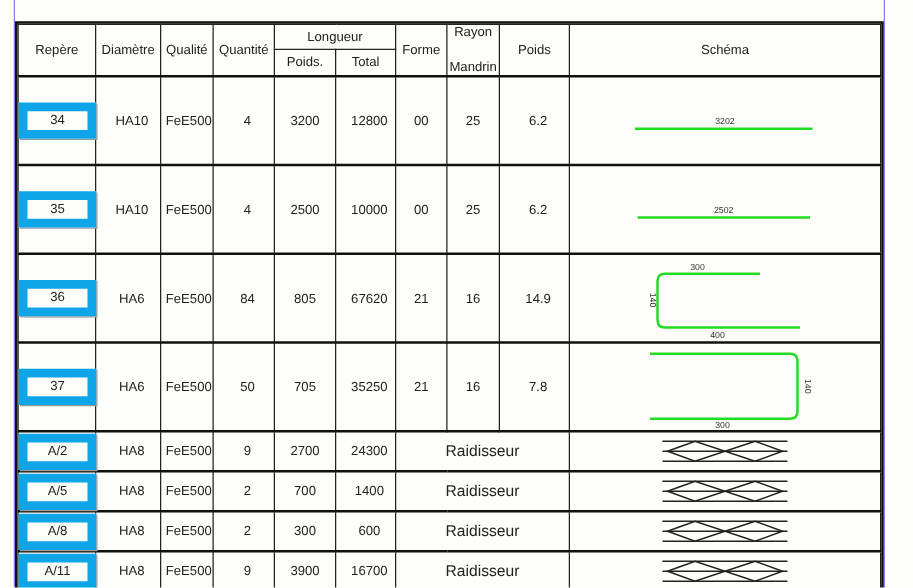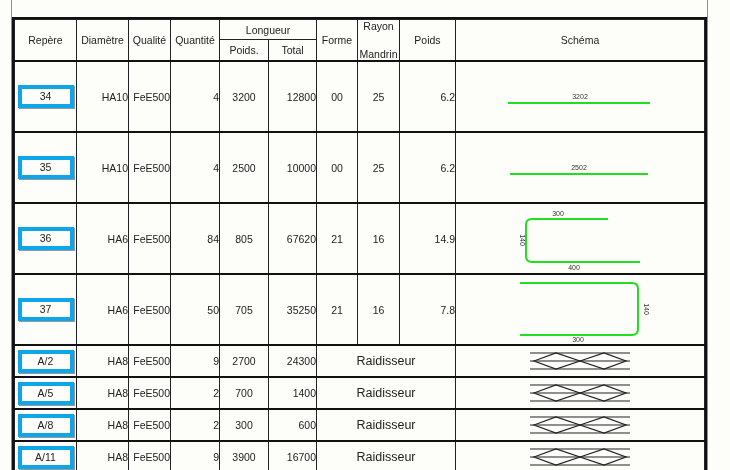--- a/index.html
+++ b/index.html
@@ -13,24 +13,24 @@
     position:absolute; left:12px; top:17px; width:695px;
     border:2px solid #111; box-sizing:border-box; background:#fdfdf9;
   }
   table { border-collapse:collapse; table-layout:fixed; width:100%; font-size:10.5px; }
   th, td { border:1px solid #222; padding:0; text-align:center; vertical-align:middle; }
   thead th { font-weight:normal; height:18px; line-height:12px; }
   thead tr.top th { border-bottom:1px solid #222; }
   tbody tr.tall td { height:69px; }
   tbody tr.short td { height:30px; }
   tbody tr { border-top:2px solid #111; }
-  td.left { text-align:right; padding-left:6px;margin-left:31px; }
+  td.left { text-align:center; padding-left:6px;margin-left:31px; }
   .repere-box {
     display:inline-block; width:48px; height:15px; line-height:15px;
-    border:4px solid #0ea5e9; box-shadow:1px 1px 0 #999; background:#fdfdf9; font-size:10.5px;
+    border:7px solid #0ea5e9; box-shadow:1px 1px 0 #999; background:#fdfdf9; font-size:10.5px;
   }
   td.raid { font-size:12.5px;margin-top:39px; }
   svg { display:block; margin:0 auto; }
   .dim { font-family:"Liberation Sans", sans-serif; font-size:7px; fill:#333; }
 </style>
 </head>
 <body>
 
 <div class="edge-left"></div>
 <div class="edge-right"></div>

